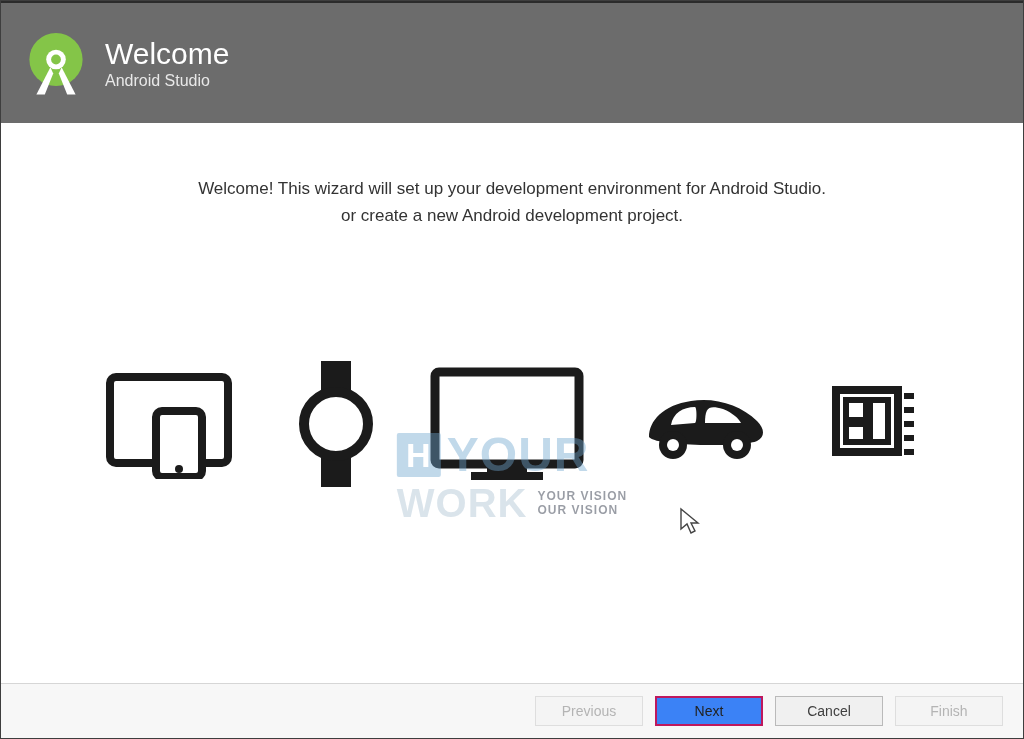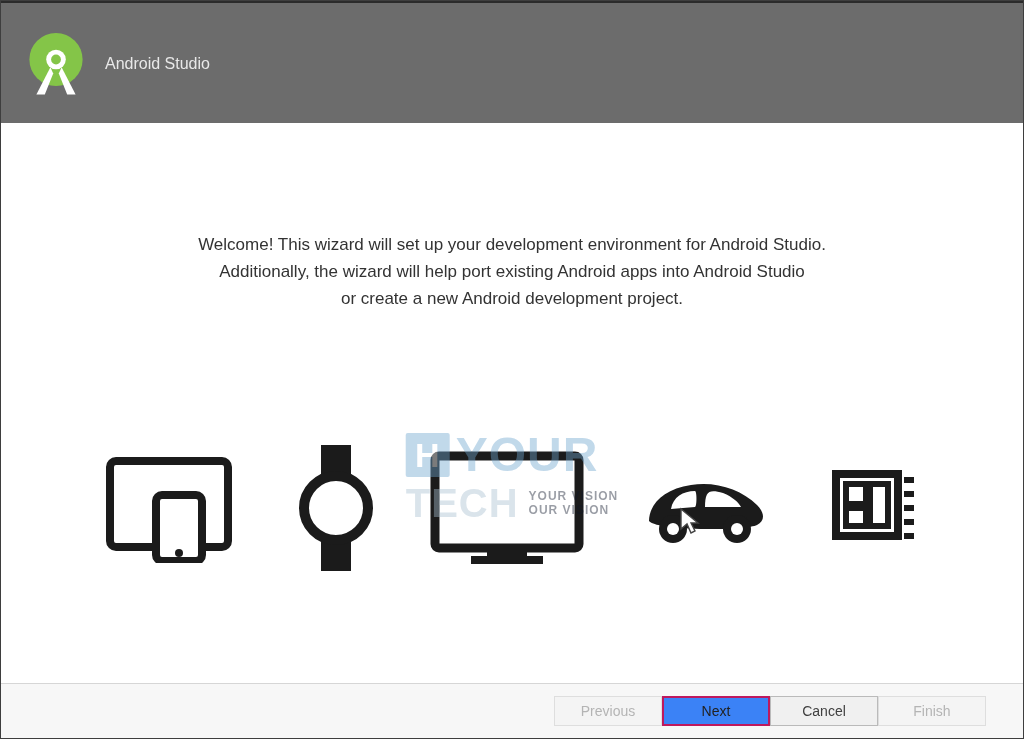--- a/index.html
+++ b/index.html
@@ -40,21 +40,21 @@
     margin: 0;
     line-height: 1.1;
   }
   .header-subtitle {
     font-size: 16px;
     font-weight: 300;
     margin: 2px 0 0 0;
     color: #e8e8e8;
   }
   .content {
-    padding: 108px 40px 0 40px;
+    padding: 52px 40px 0 40px;
     height: calc(100% - 122px - 58px);
     position: relative;
   }
   .welcome-text {
     text-align: center;
     font-size: 17px;
     color: #333;
     line-height: 1.6;
   }
   .welcome-text span { display: block; }
@@ -118,21 +118,22 @@
 
   .footer {
     position: absolute;
     left: 0; right: 0; bottom: 0;
     height: 55px;
     border-top: 1px solid #d6d6d6;
     background: #f7f7f7;
     display: flex;
     align-items: center;
     justify-content: flex-end;
-    padding: 0 37px;
+    padding: 0 20px;
+    gap: 12px;
   }
   .btn {
     width: 108px;
     height: 30px;
     font-size: 14px;
     border: 1px solid #bababa;
     background: #f0f0f0;
     color: #404040;
     text-align: center;
   }
@@ -157,38 +158,38 @@
     <div class="logo-wrap">
       <svg width="70" height="70" viewBox="0 0 100 100">
         <circle cx="50" cy="45" r="38" fill="#84c548"></circle>
         <circle cx="50" cy="45" r="14" fill="#ffffff"></circle>
         <circle cx="50" cy="45" r="7" fill="#84c548"></circle>
         <path d="M 42 56 L 22 95 L 34 95 L 46 65 Z" fill="#ffffff"></path>
         <path d="M 58 56 L 78 95 L 66 95 L 54 65 Z" fill="#ffffff"></path>
       </svg>
     </div>
     <div class="header-text">
+      <h1 class="header-title">Welcome</h1>
       <div class="header-subtitle">Android Studio</div>
     </div>
   </div>
 
   <div class="content">
     <div class="welcome-text">
       <span>Welcome! This wizard will set up your development environment for Android Studio.</span>
-      <span>Additionally, the wizard will help port existing Android apps into Android Studio</span>
       <span>or create a new Android development project.</span>
     </div>
 
     <div class="watermark">
       <div class="wm-row1">
         <span class="wm-h">H</span>
         <span>YOUR</span>
       </div>
       <div class="wm-row2">
-        <span class="wm-work">TECH</span>
+        <span class="wm-work">WORK</span>
         <span class="wm-tag">
           <div>YOUR VISION</div>
           <div>OUR VISION</div>
         </span>
       </div>
     </div>
 
     <div class="device-row">
       <span>
         <svg width="140" height="110" viewBox="0 0 140 110">

